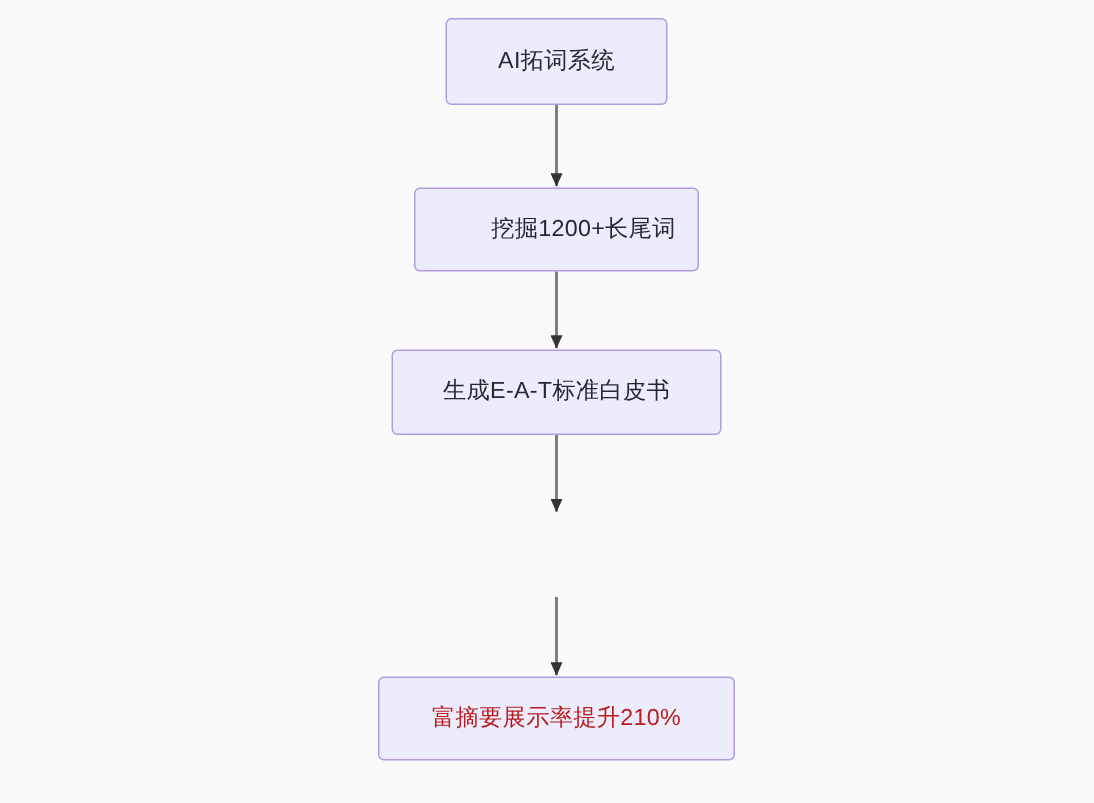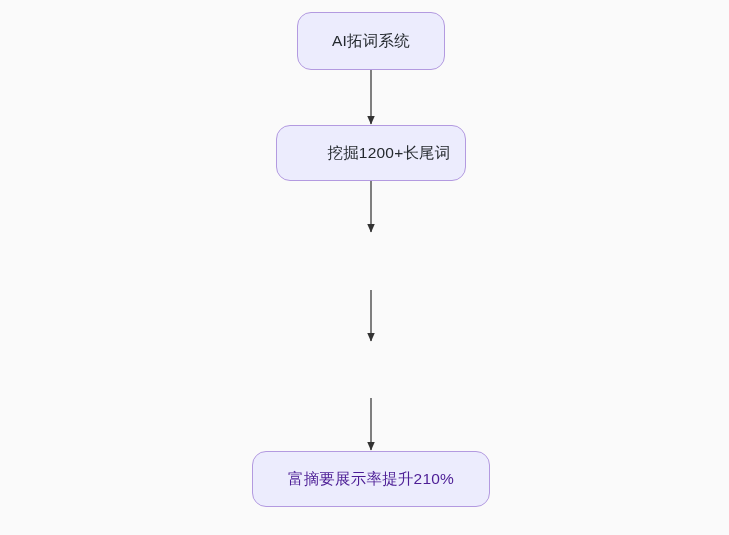--- a/index.html
+++ b/index.html
@@ -21,21 +21,21 @@
     top: 0;
     width: 729px;
     height: 535px;
   }
 
   .node {
     position: absolute;
     box-sizing: border-box;
     background: #ececfd;
     border: 1.4px solid #b39ae0;
-    border-radius: 14px;
+    border-radius: 4px;
     display: flex;
     align-items: center;
     justify-content: center;
   }
 
   .node-label {
     font-size: 15.5px;
     line-height: 1.2;
     color: #24292e;
     white-space: nowrap;
@@ -73,19 +73,22 @@
   </svg>
 
   <div class="node" style="left: 297px; top: 12px; width: 148px; height: 58px; background: rgb(236, 236, 253); border-color: rgb(179, 154, 224);">
     <span class="node-label" style="color: rgb(36, 41, 46);">AI拓词系统</span>
   </div>
 
   <div class="node" style="left: 276px; top: 125px; width: 190px; height: 56px; background: rgb(236, 236, 253); border-color: rgb(179, 154, 224); padding-left: 36px;">
     <span class="node-label" style="color: rgb(36, 41, 46);">挖掘1200+长尾词</span>
   </div>
 
+  <div class="node" style="left: 261px; top: 233px; width: 220px; height: 57px; background: rgb(236, 236, 253); border-color: rgb(179, 154, 224);">
+    <span class="node-label" style="color: rgb(36, 41, 46);">生成E-A-T标准白皮书</span>
+  </div>
 
 
   <div class="node" style="left: 252px; top: 451px; width: 238px; height: 56px; background: rgb(236, 236, 253); border-color: rgb(179, 154, 224);">
-    <span class="node-label" style="color: #4c1d95;">富摘要展示率提升210%</span>
+    <span class="node-label" style="color: #b91c1c;">富摘要展示率提升210%</span>
   </div>
 
 </div>
 
 </body></html>

